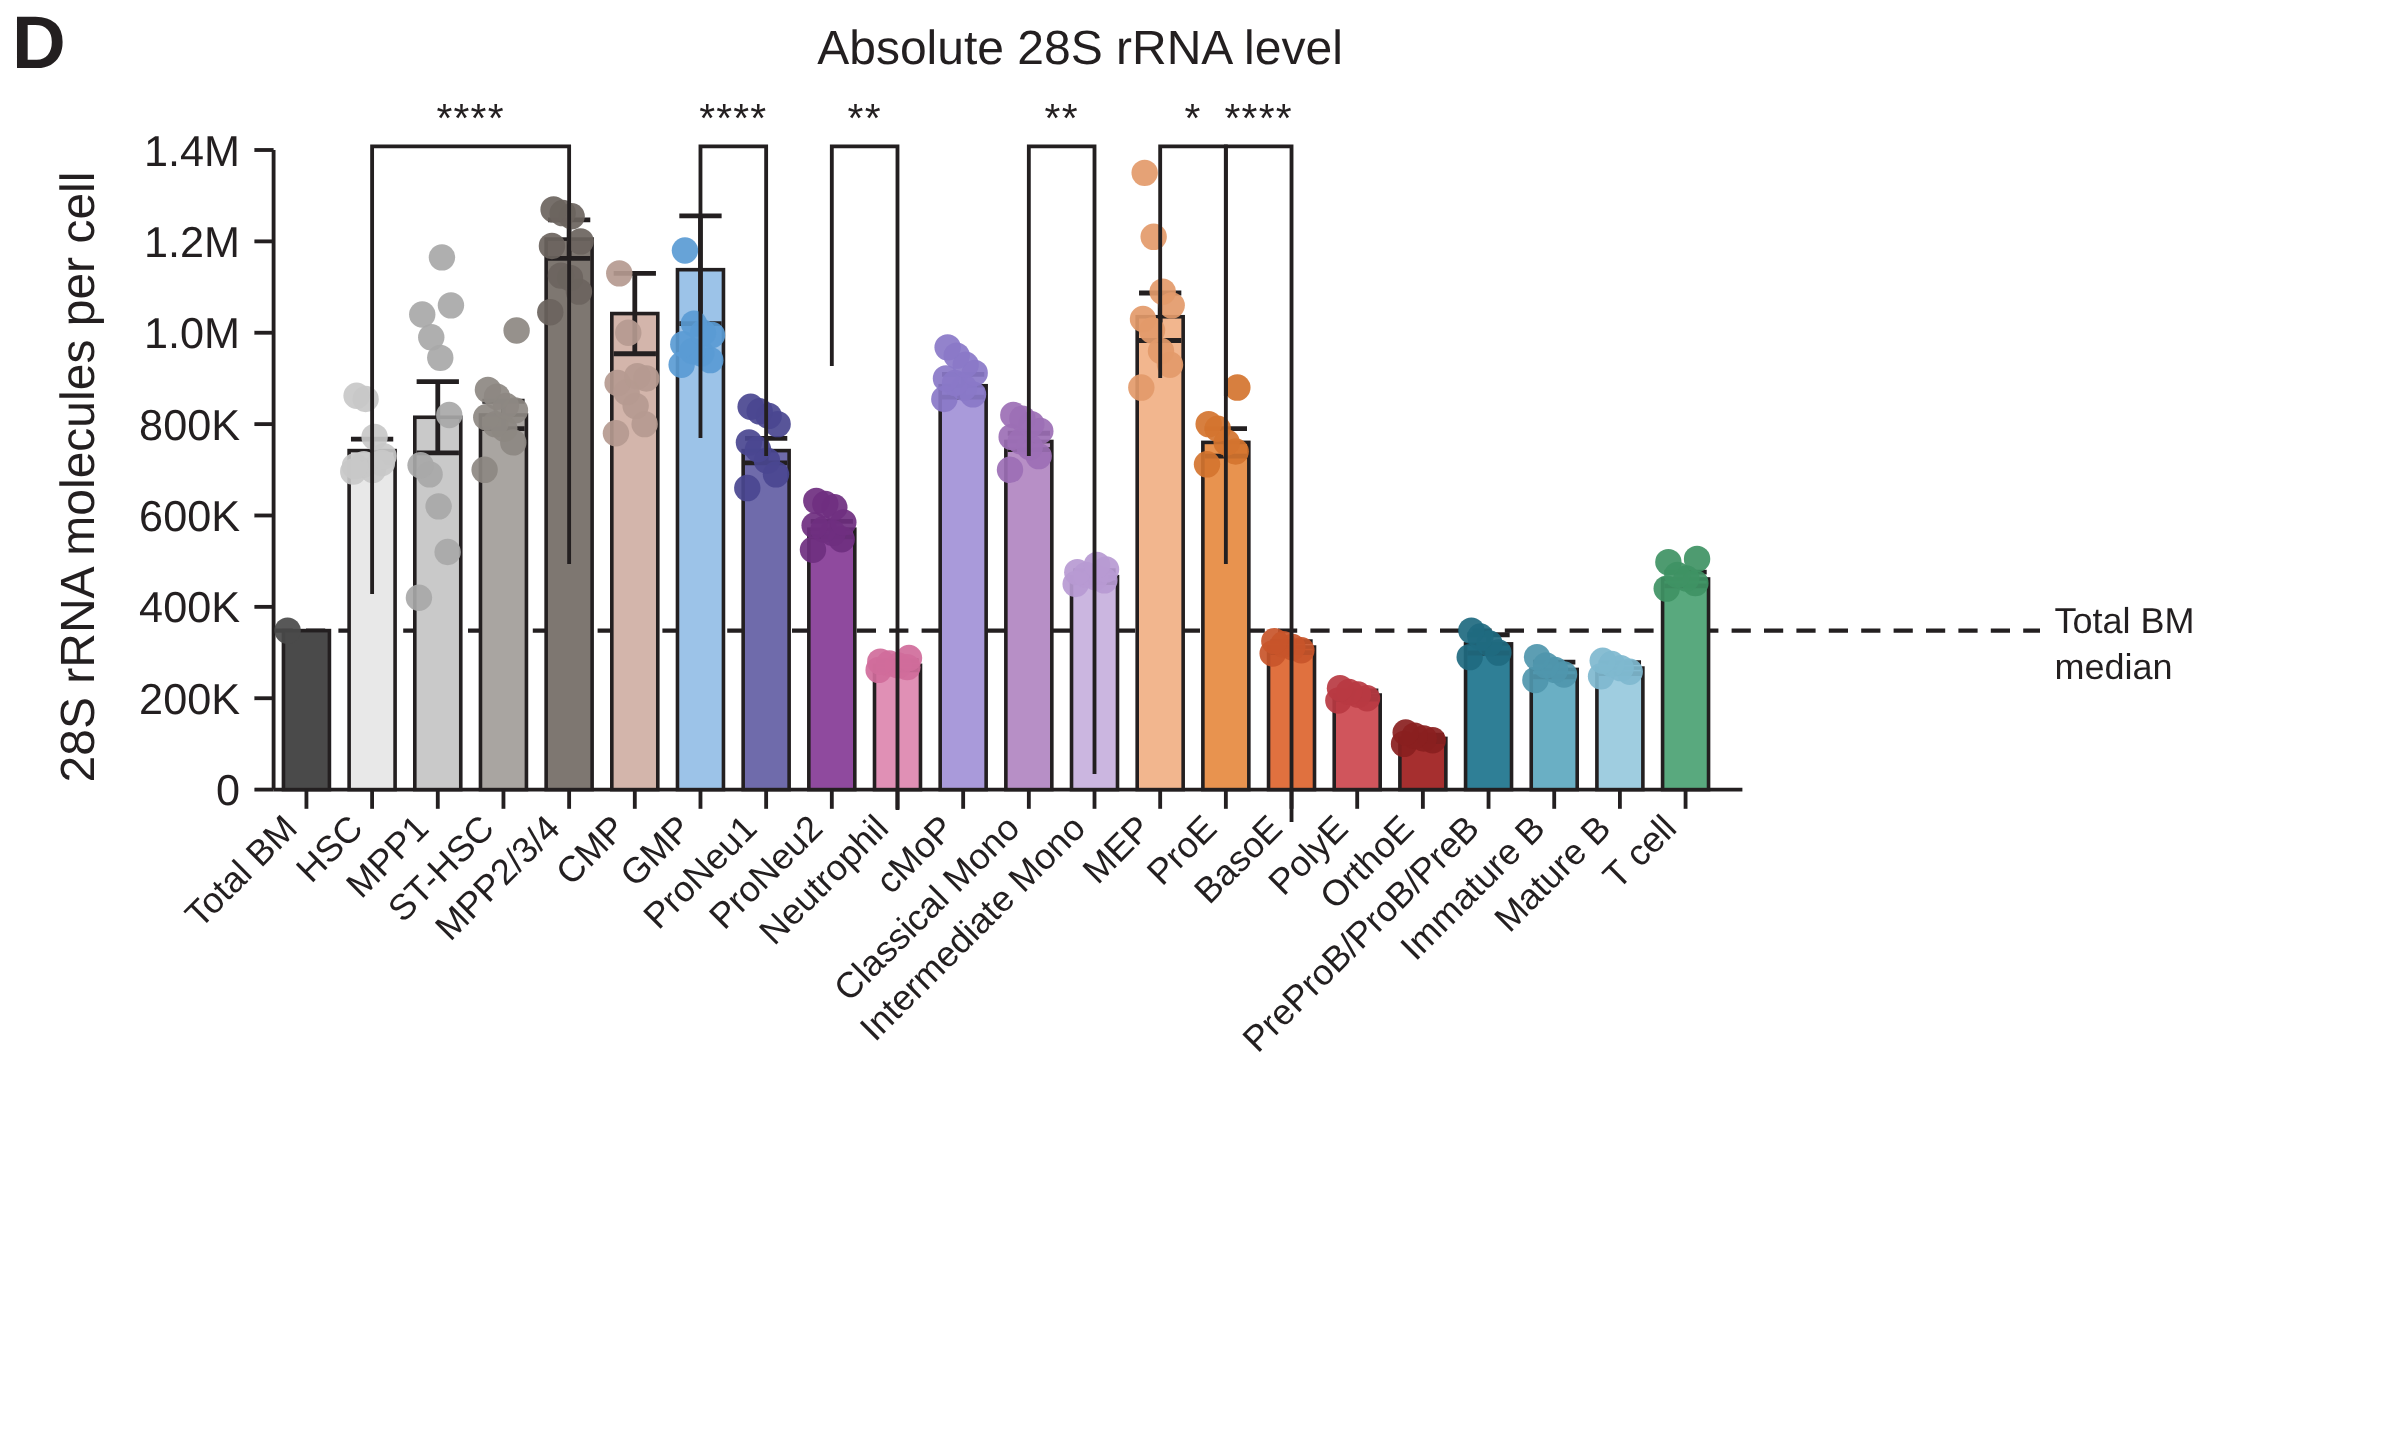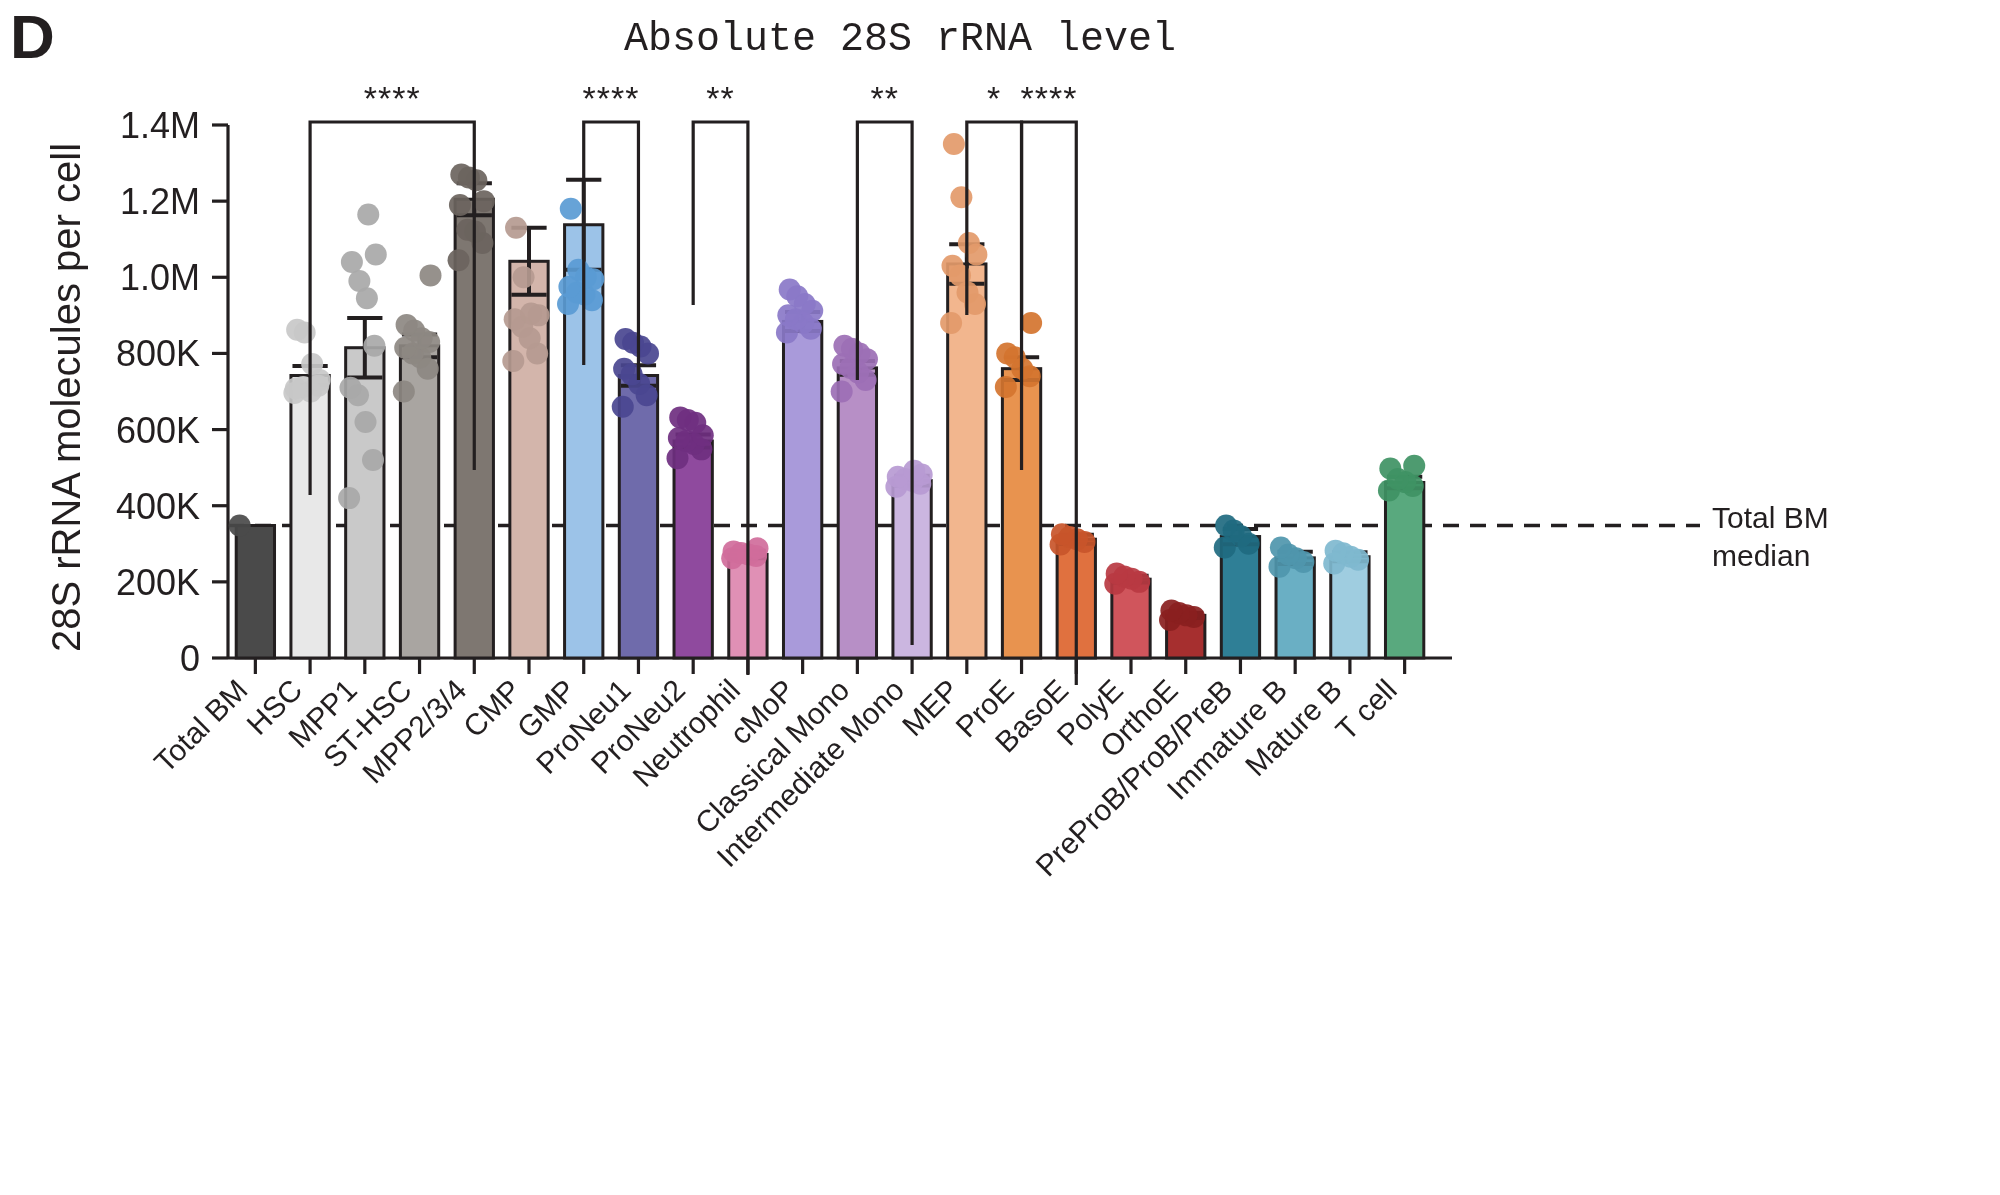--- a/index.html
+++ b/index.html
@@ -25,21 +25,20 @@
     line-height: 1;
   }
   #chart-title {
     position: absolute;
     left: 0;
     top: 18px;
     width: 1800px;
     text-align: center;
     font-size: 40px;
     line-height: 1.1;
-    font-family: Liberation Mono, monospace;
   }
   #y-axis-title {
     position: absolute;
     left: -214px;
     top: 375px;
     width: 560px;
     text-align: center;
     font-size: 40px;
     transform: rotate(-90deg);
     transform-origin: center center;

